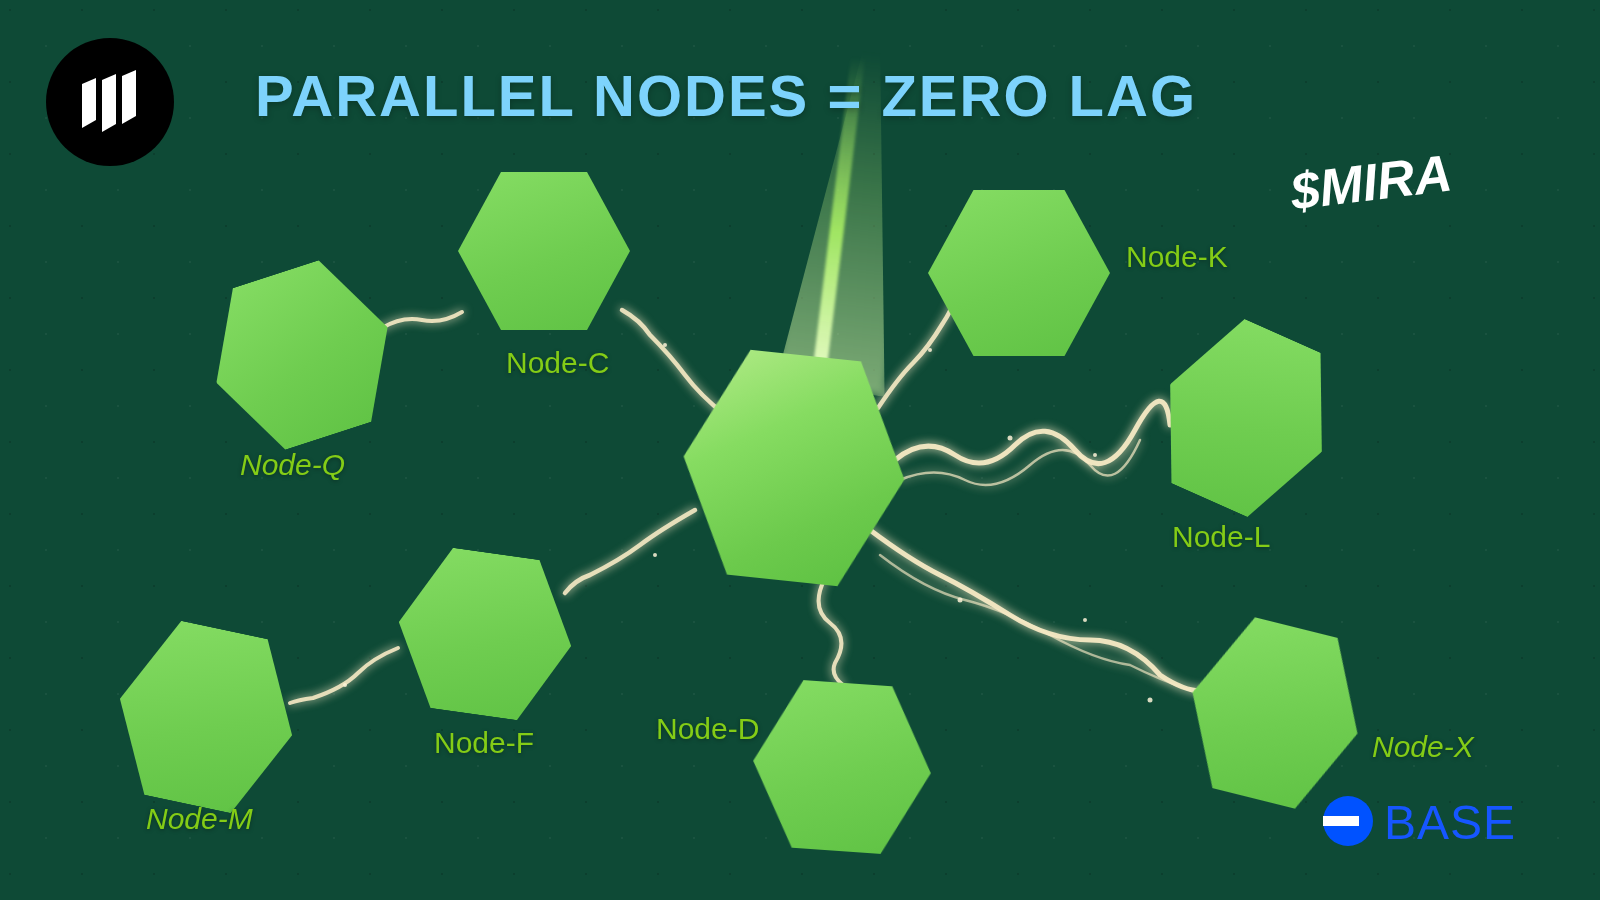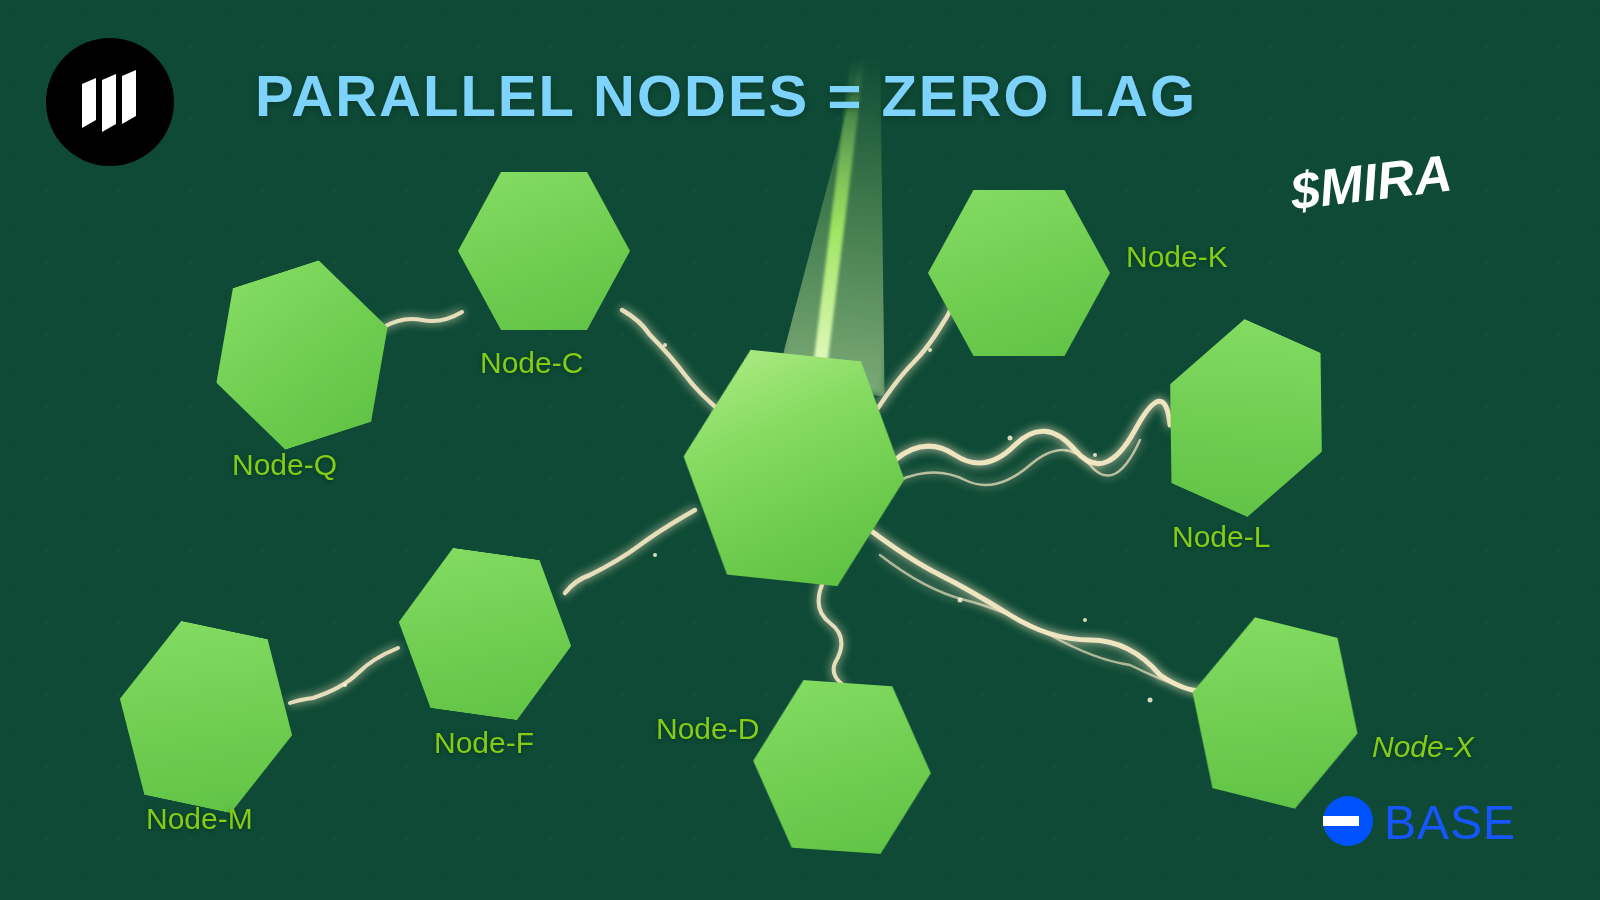--- a/index.html
+++ b/index.html
@@ -128,39 +128,39 @@
   <g fill="#ffffff">
     <polygon points="38,48 52,42 52,84 38,92"></polygon>
     <polygon points="58,44 72,38 72,88 58,96"></polygon>
     <polygon points="78,40 92,34 92,80 78,88"></polygon>
   </g>
 </svg>
 
 <div class="hex central" style="left:683px; top:355px; width:222px; height:226px; transform:rotate(6deg);"></div>
 
 <div class="hex" style="left:458px; top:172px; width:172px; height:158px;"></div>
-<div class="node-label" style="left:480px; top:346px;">Node-C</div>
+<div class="node-label" style="left:506px; top:346px;">Node-C</div>
 
 <div class="hex" style="left:212px; top:270px; width:180px; height:170px; transform:rotate(-18deg);"></div>
-<div class="node-label" style="left:232px; top:448px;">Node-Q</div>
+<div class="node-label" style="left:240px; top:448px;font-style:italic;">Node-Q</div>
 
 <div class="hex" style="left:928px; top:190px; width:182px; height:166px;"></div>
 <div class="node-label" style="left:1126px; top:240px;">Node-K</div>
 
 <div class="hex" style="left:1163px; top:328px; width:166px; height:180px; transform:rotate(24deg);"></div>
 <div class="node-label" style="left:1172px; top:520px;">Node-L</div>
 
 <div class="hex" style="left:1190px; top:625px; width:170px; height:176px; transform:rotate(14deg);"></div>
 <div class="node-label" style="left:1372px; top:730px;font-style:italic;">Node-X</div>
 
 <div class="hex" style="left:398px; top:553px; width:174px; height:162px; transform:rotate(8deg);"></div>
 <div class="node-label" style="left:434px; top:726px;text-align:center;">Node-F</div>
 
 <div class="hex" style="left:118px; top:628px; width:176px; height:178px; transform:rotate(12deg);"></div>
-<div class="node-label" style="left:146px; top:802px;">Node-M</div>
+<div class="node-label" style="left:146px; top:802px;font-style:italic;">Node-M</div>
 
 <div class="hex" style="left:753px; top:683px; width:178px; height:168px; transform:rotate(4deg);"></div>
 <div class="node-label" style="left:656px; top:712px;">Node-D</div>
 
 <div class="base-brand">
   <svg width="52" height="52" viewBox="0 0 52 52">
     <circle cx="26" cy="26" r="25" fill="#0052ff"></circle>
     <rect x="1" y="21" width="36" height="10" fill="#ffffff"></rect>
   </svg>
   <span class="base-text">BASE</span>

